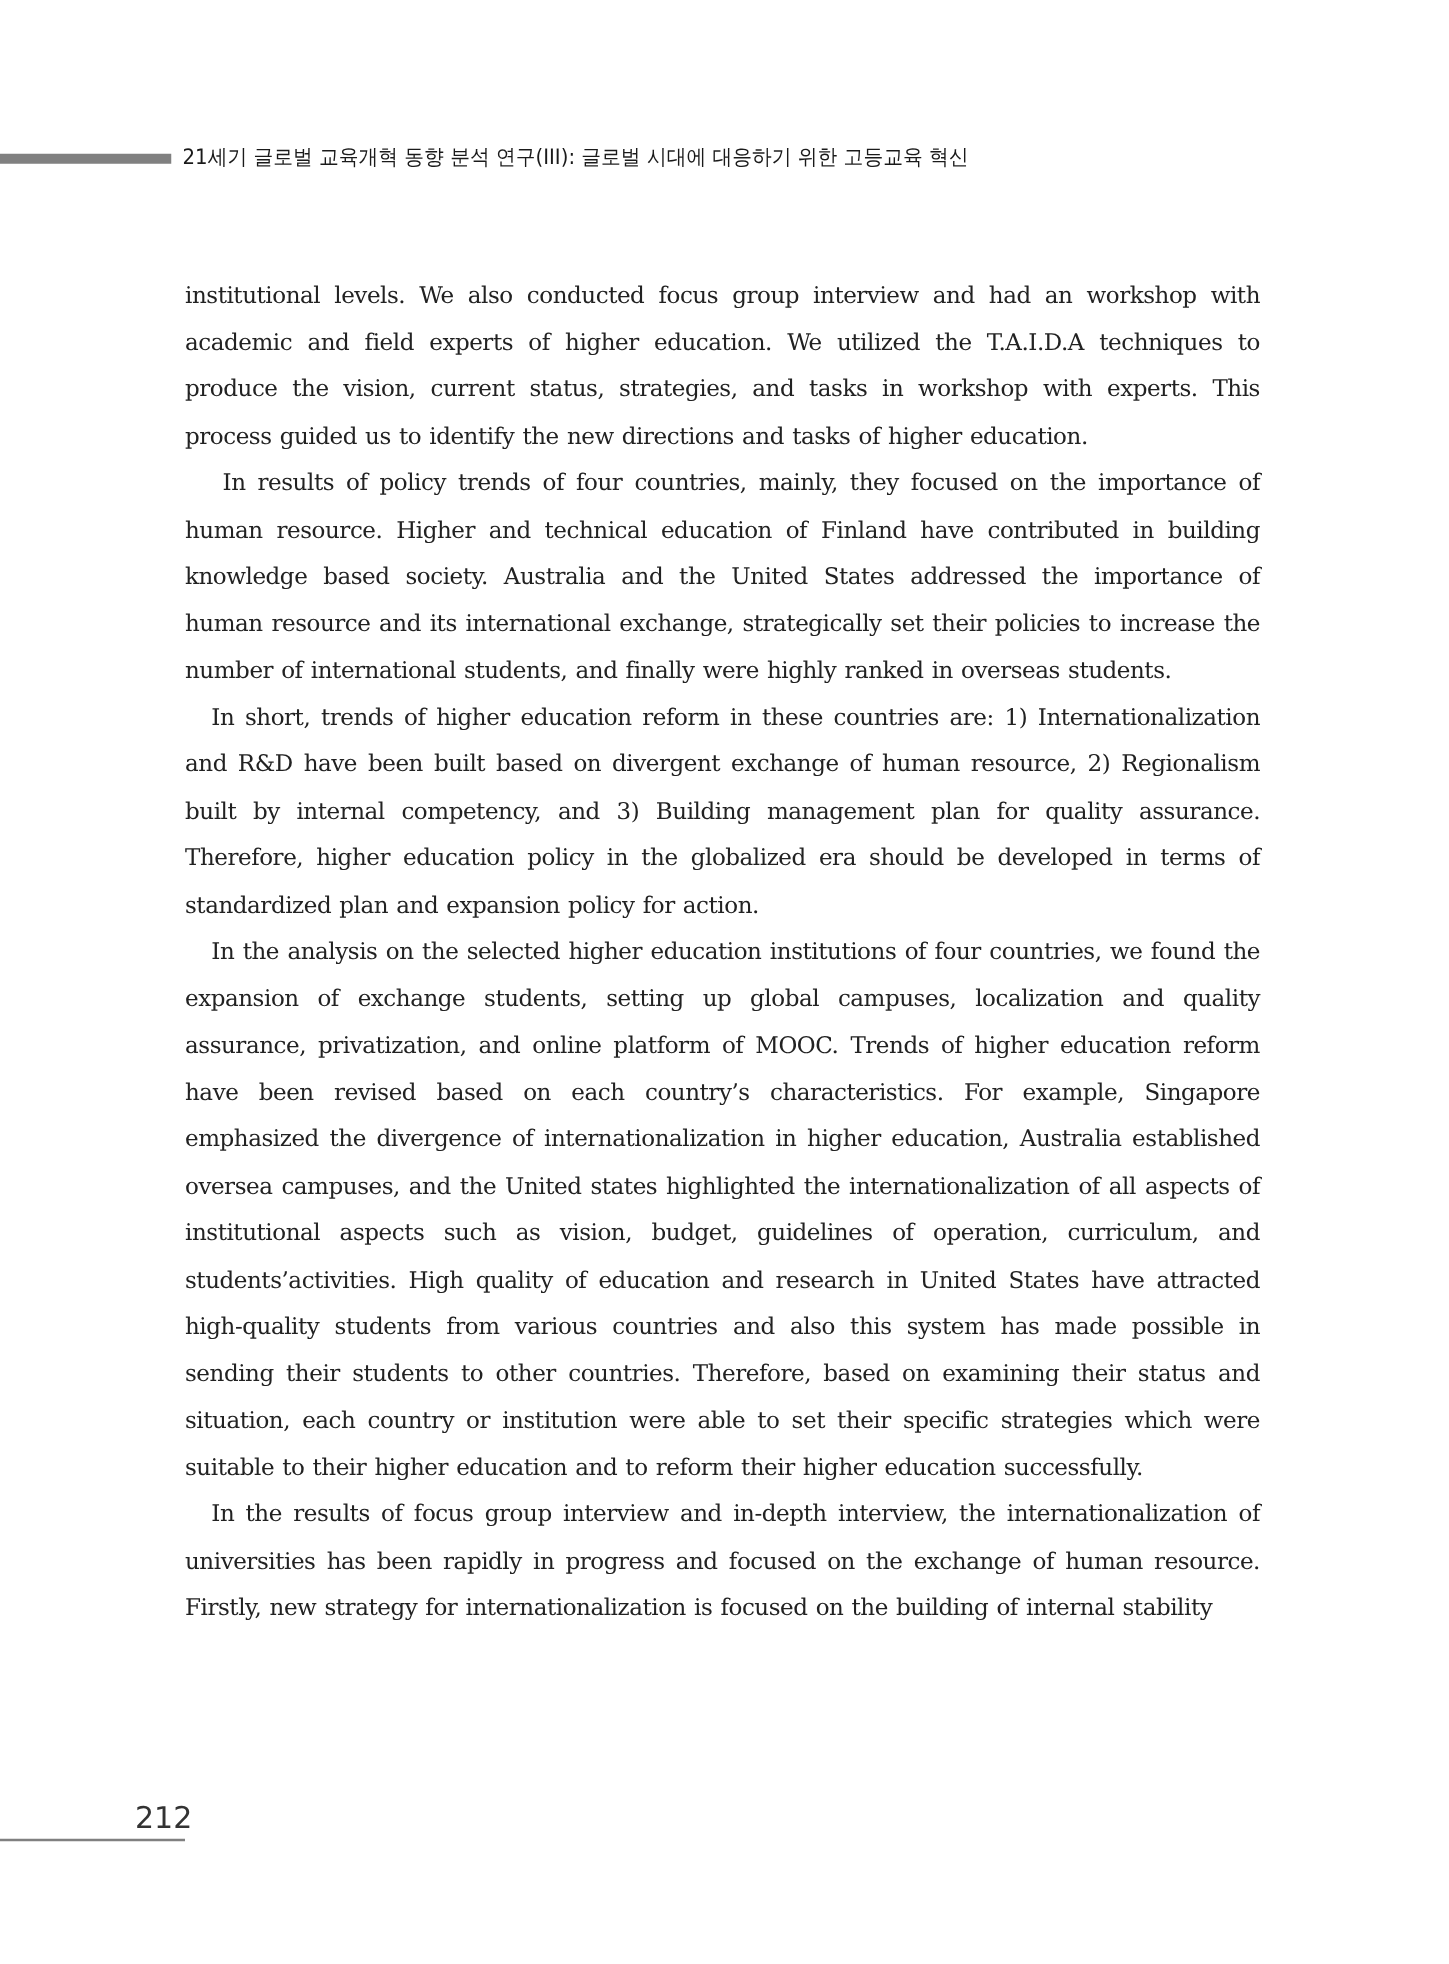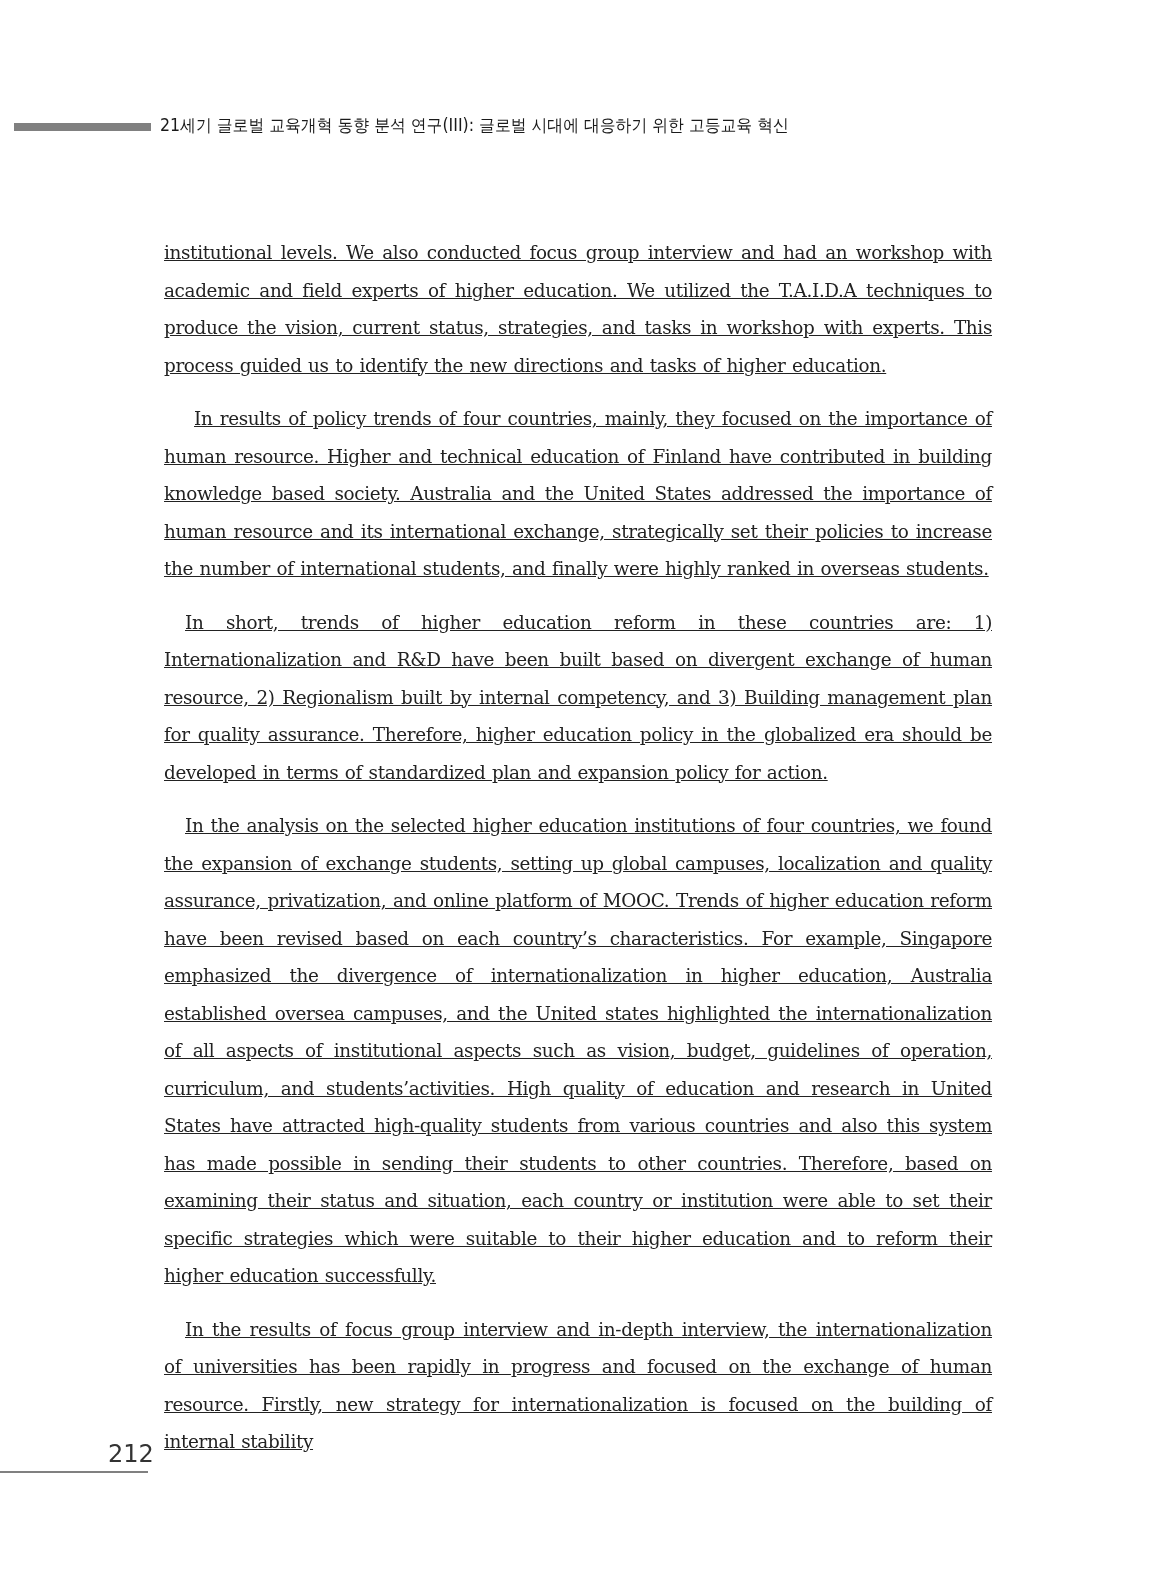--- a/index.html
+++ b/index.html
@@ -12,21 +12,20 @@
       height: 1571px;
       position: relative;
       overflow: hidden;
     }
     .running-header {
       position: absolute;
       top: 113px;
       left: 0;
       height: 28px;
       width: 929px;
-      margin-left: 14px;
     }
     .header-bar {
       position: absolute;
       left: 0;
       top: 10px;
       width: 137px;
       height: 8px;
       background: #808080;
     }
     .header-text {
@@ -45,27 +44,26 @@
       position: absolute;
       left: 148px;
       top: 218px;
       width: 860px;
       font-family: "DejaVu Serif", serif;
       font-size: 18.4px;
       line-height: 37.5px;
       color: #222222;
     }
     .body-text p {
-      margin: 16px;
+      margin: 0;
       text-align: justify;
       text-align-last: left;
       text-indent: 21px;
       letter-spacing: -0.35px;
       word-spacing: 1px;
-      text-decoration: underline;
     }
     .body-text p.cont {
       text-indent: 0;
     }
     .body-text p.indent-wide {
       text-indent: 30px;
     }
     .page-number {
       position: absolute;
       left: 108px;

